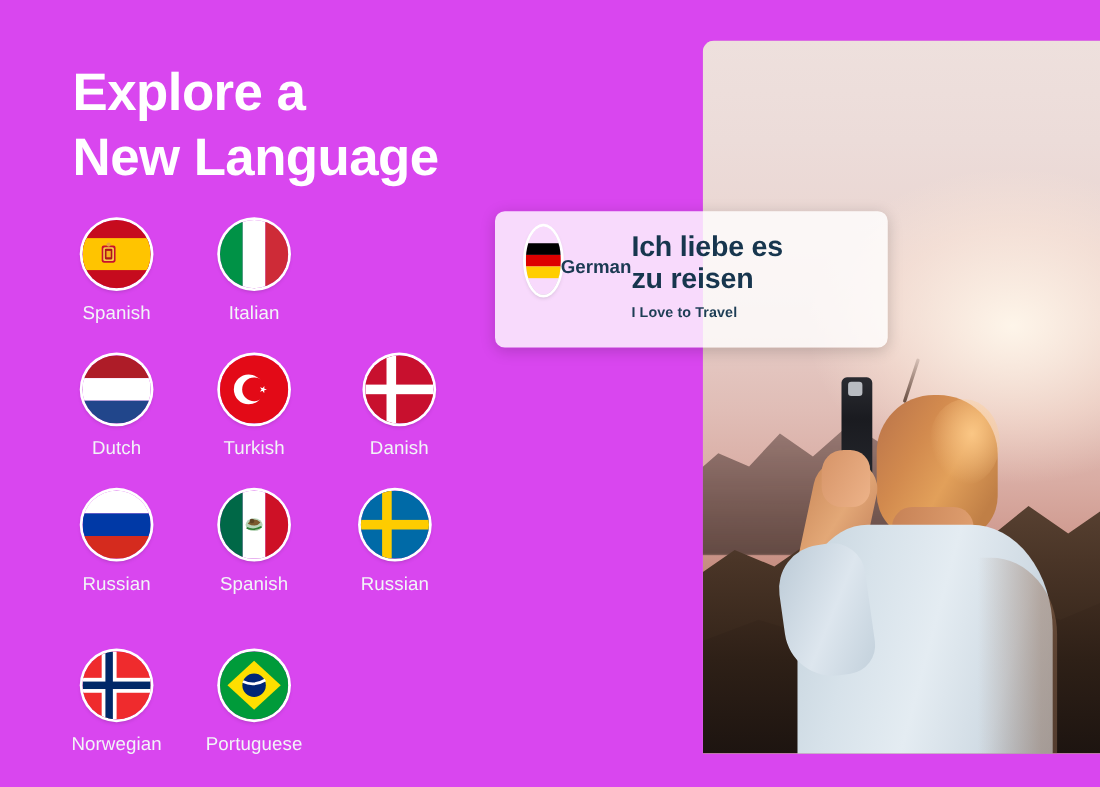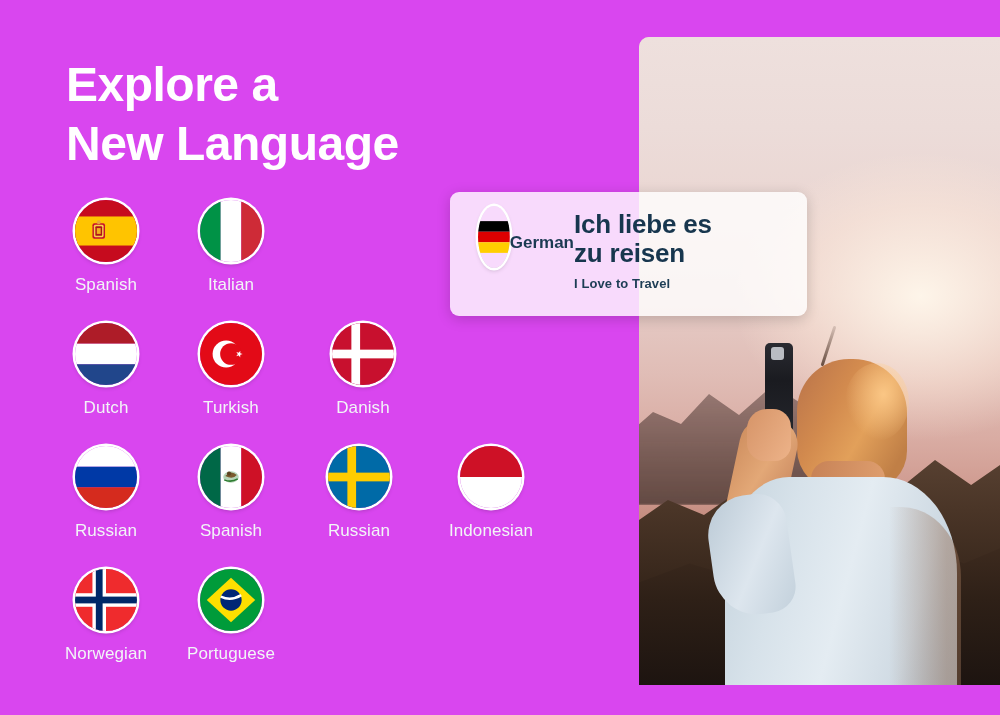--- a/index.html
+++ b/index.html
@@ -209,21 +209,21 @@
     position: absolute;
     left: 45px;
     top: 200px;
     width: 560px;
   }
 
   .grid-row {
     display: flex;
     height: 123px;
   }
-  .grid-row:last-child { height: 118px; }
+  .grid-row:last-child { height: 118px; align-items: flex-end; }
 
   .lang-cell {
     width: 128px;
     display: flex;
     flex-direction: column;
     align-items: center;
   }
   .lang-cell.c0 { width: 122px; }
   .lang-cell.c1 { width: 128px; }
   .lang-cell.c2 { width: 128px; }
@@ -440,29 +440,20 @@
         <div class="flag">
           <svg viewBox="0 0 64 64">
             <rect width="64" height="64" fill="#006aa7"></rect>
             <rect x="20" y="0" width="9" height="64" fill="#fecc00"></rect>
             <rect x="0" y="27.5" width="64" height="9" fill="#fecc00"></rect>
           </svg>
         </div>
         <div class="lang-label">Russian</div>
       </div>
 
-      <div class="lang-cell c3">
-        <div class="flag">
-          <svg viewBox="0 0 64 64">
-            <rect width="64" height="32" fill="#ce1126"></rect>
-            <rect y="32" width="64" height="32" fill="#ffffff"></rect>
-          </svg>
-        </div>
-        <div class="lang-label">Indonesian</div>
-      </div>
     </div>
 
     <div class="grid-row">
 
       <div class="lang-cell c0">
         <div class="flag">
           <svg viewBox="0 0 64 64">
             <rect width="64" height="64" fill="#ef2b2d"></rect>
             <rect x="18" y="0" width="14" height="64" fill="#ffffff"></rect>
             <rect x="0" y="25" width="64" height="14" fill="#ffffff"></rect>

